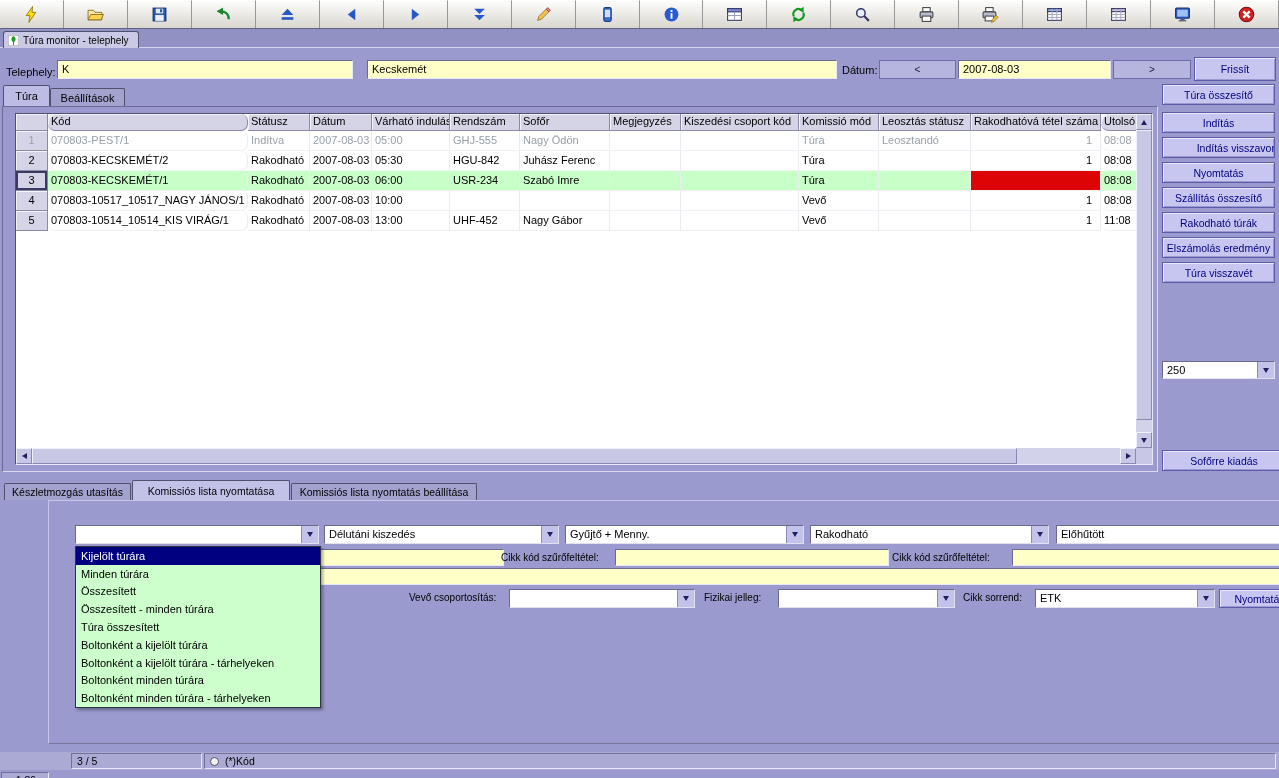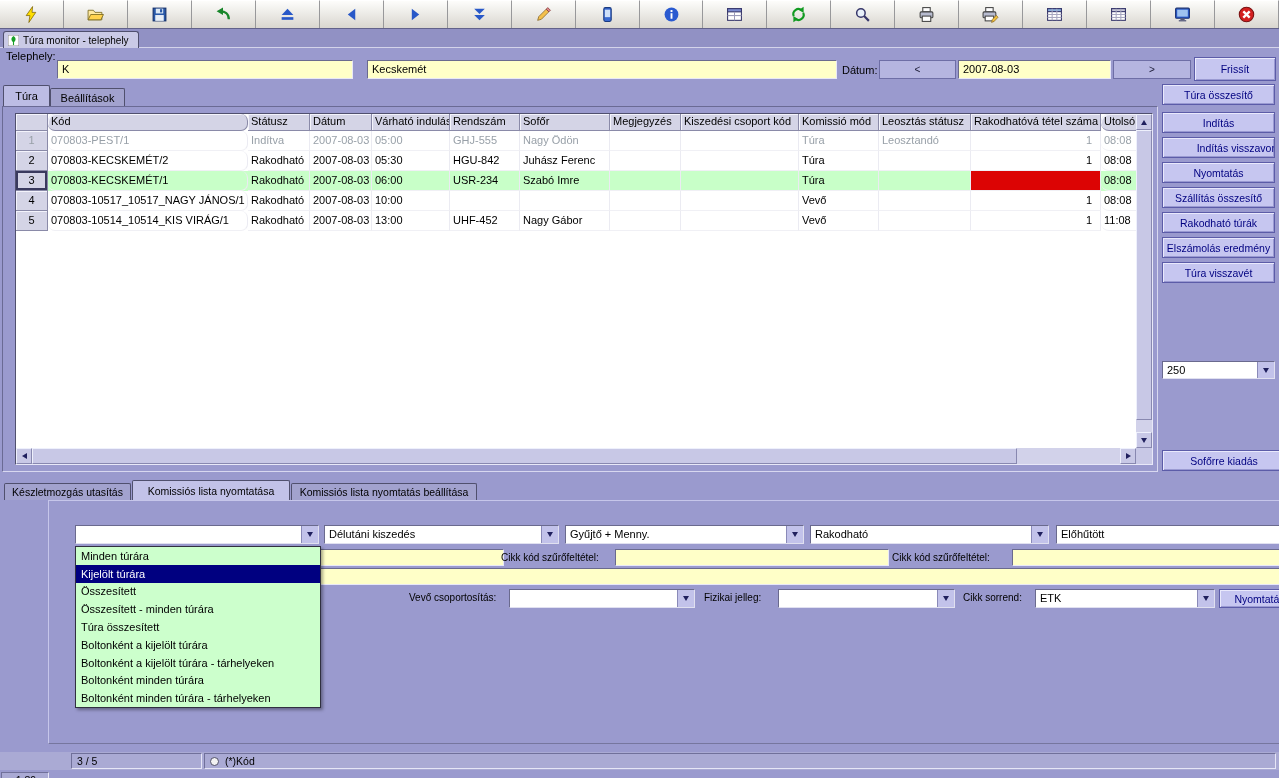--- a/index.html
+++ b/index.html
@@ -224,21 +224,21 @@
     <div class="doctab">
       <svg width="11" height="11" viewBox="0 0 12 12">
           <rect width="12" height="12" fill="#fff" stroke="#888"></rect>
           <path d="M6 1 C3 3 3 6 6 8 C9 6 9 3 6 1 Z" fill="#18a028"></path>
           <rect x="5.4" y="7" width="1.2" height="4" fill="#18a028"></rect>
         </svg>
       <span>Túra monitor - telephely</span>
     </div>
   </div>
 
-  <span class="lbl" style="left:6px;top:50px;">Telephely:</span>
+  <span class="lbl" style="left:6px;top:66px;">Telephely:</span>
   <div class="yfield" style="left:57px;top:60px;width:296px;">K</div>
   <div class="yfield" style="left:367px;top:60px;width:470px;">Kecskemét</div>
   <span class="lbl" style="left:842px;top:64px;">Dátum:</span>
   <div class="flatbtn" style="left:879px;top:60px;width:77px;">&lt;</div>
   <div class="yfield" style="left:958px;top:60px;width:153px;">2007-08-03</div>
   <div class="flatbtn" style="left:1113px;top:60px;width:78px;">&gt;</div>
   <div class="accbtn" style="left:1194px;top:57px;width:82px;height:24px;">Frissít</div>
 
   <div class="mtab active" style="left:3px;top:85px;width:47px;height:21px;">Túra</div>
   <div class="mtab inactive" style="left:50px;top:88px;width:75px;height:18px;">Beállítások</div>
@@ -446,22 +446,22 @@
     <span class="ylabel" style="left:914px;top:91px;">Cikk sorrend:</span>
     <div class="combo" style="left:986px;top:88px;width:180px;">
       <div class="val">ETK</div>
       <div class="arrow">
           <span class="tri-down"></span>
         </div>
     </div>
     <div class="accbtn" style="left:1170px;top:88px;width:81px;height:19px;">Nyomtatás</div>
 
     <div class="ddlist">
+      <div class="dd-item selected">Kijelölt túrára</div>
       <div class="dd-item">Minden túrára</div>
-      <div class="dd-item selected">Kijelölt túrára</div>
       <div class="dd-item">Összesített</div>
       <div class="dd-item">Összesített - minden túrára</div>
       <div class="dd-item">Túra összesített</div>
       <div class="dd-item">Boltonként a kijelölt túrára</div>
       <div class="dd-item">Boltonként a kijelölt túrára - tárhelyeken</div>
       <div class="dd-item">Boltonként minden túrára</div>
       <div class="dd-item">Boltonként minden túrára - tárhelyeken</div>
     </div>
   </div>
 

